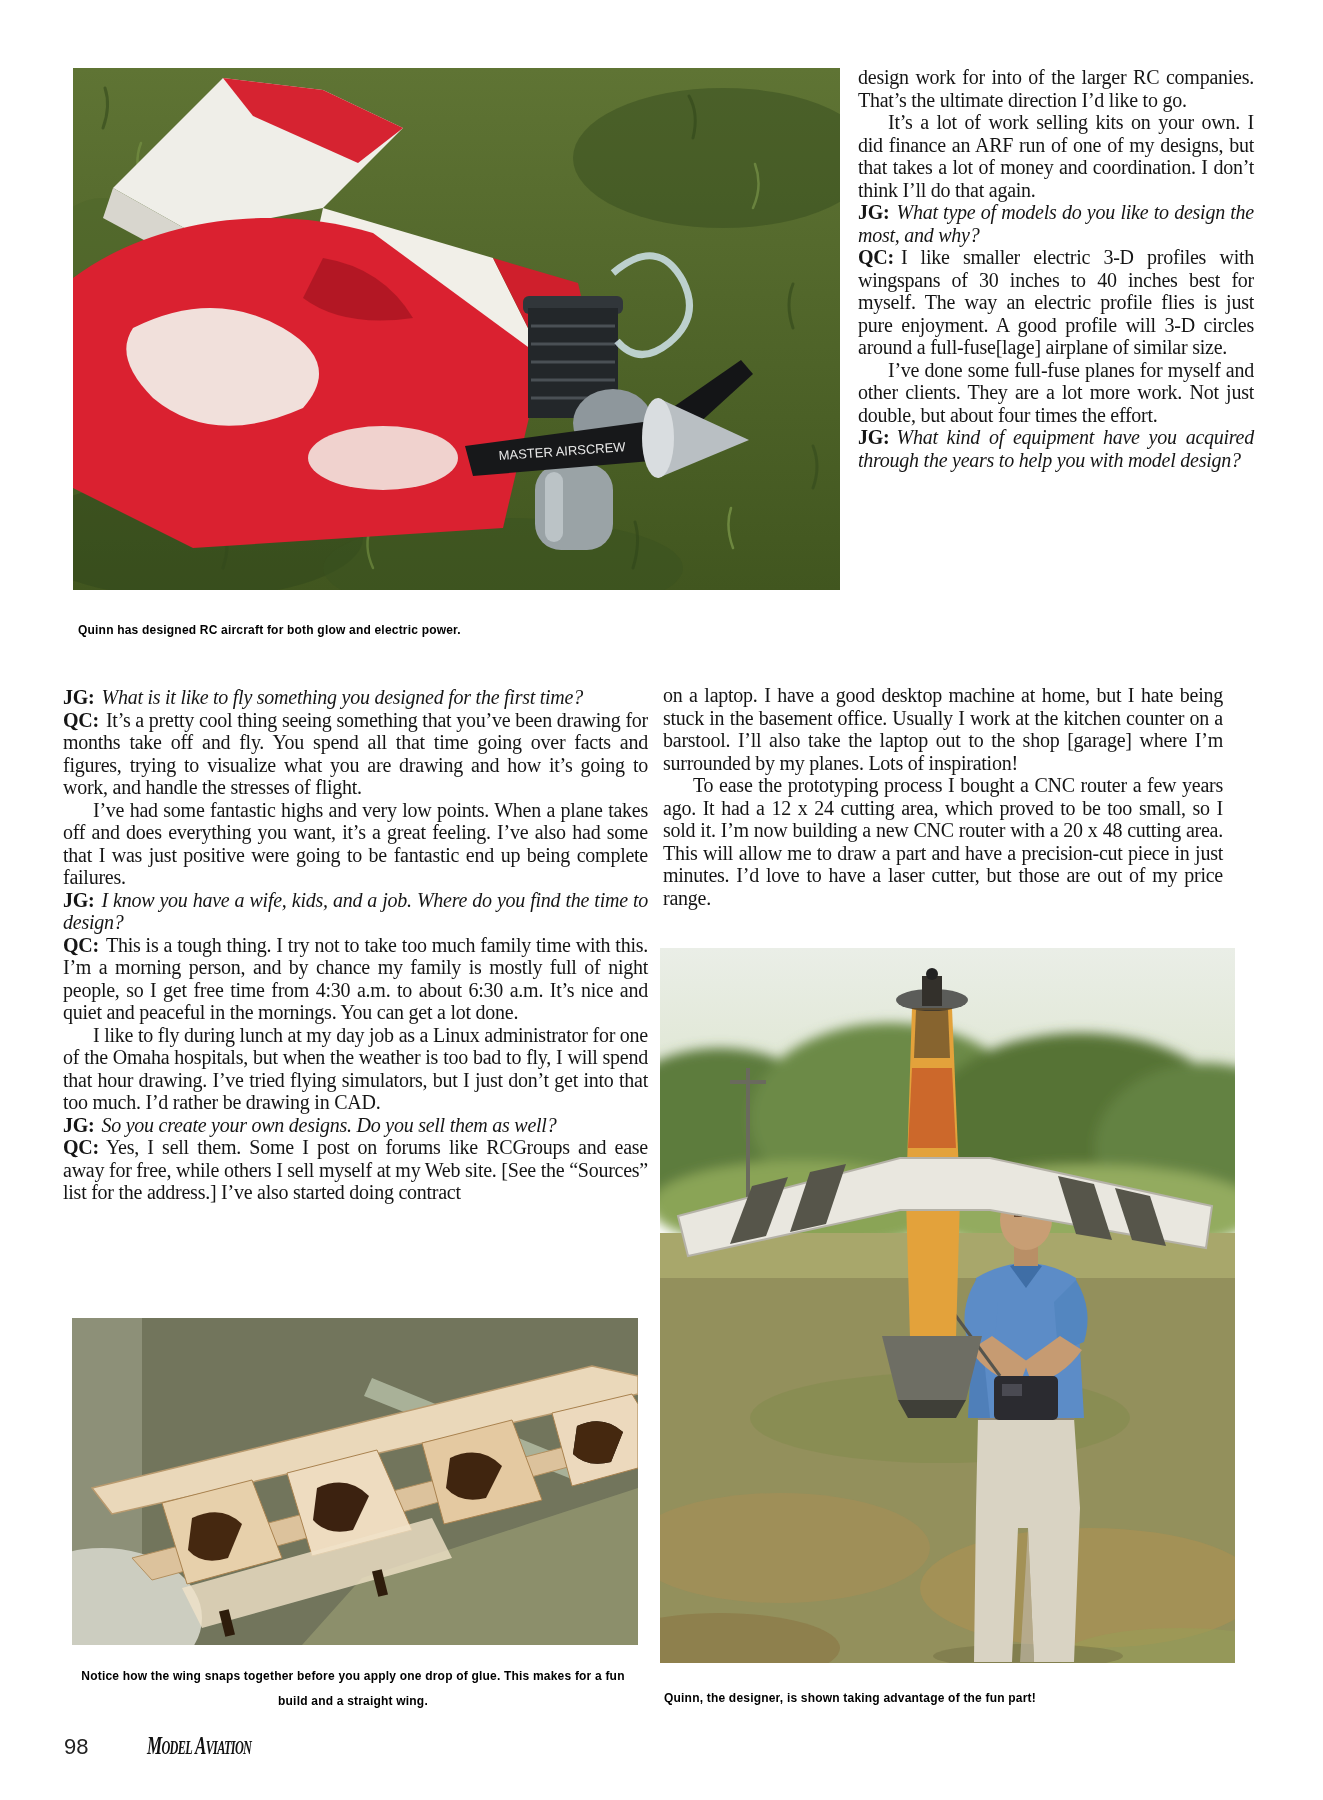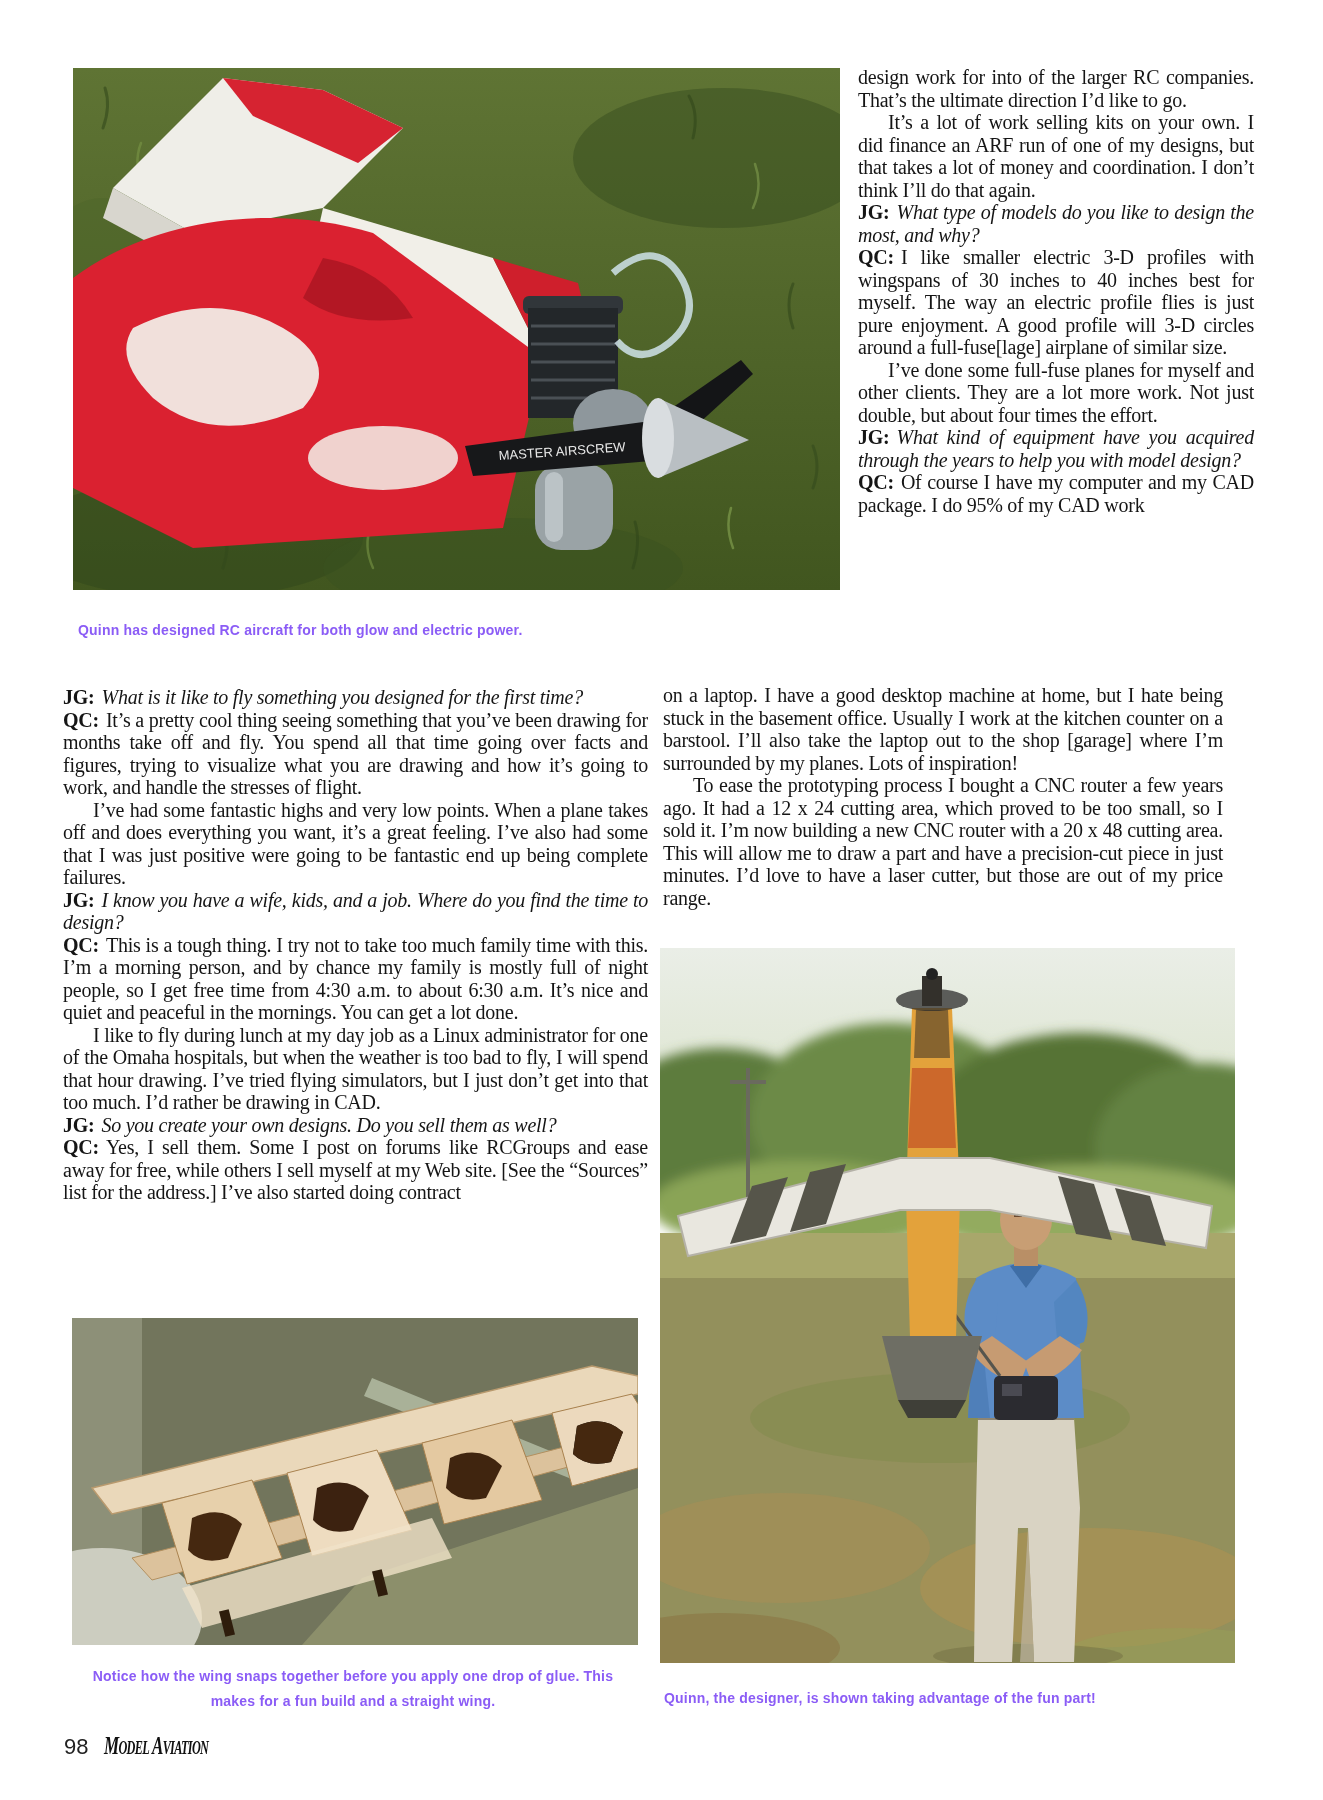--- a/index.html
+++ b/index.html
@@ -28,33 +28,34 @@
   .bodycol p { margin: 0; }
   .indent { text-indent: 30px; }
   .gap { margin-top: 22px; }
   .ql { font-weight: bold; padding-right: 7px; }
   .qi { font-style: italic; font-family: Liberation Serif, serif; }
 
   .caption {
     position: absolute;
     font-family: "Liberation Sans", sans-serif;
     font-weight: bold;
-    font-size: 14px;
+    font-size: 12px;
     line-height: 25px;
     letter-spacing: 0.2px;
-    color: #8b5cf6;
+    color: #000000;
   }
   .oneline { white-space: nowrap; }
 
   .footer {
     position: absolute;
     left: 64px;
     top: 1732px;
     display: flex;
     align-items: baseline;
+    gap: 43px;
   }
   .page-num {
     font-family: "Liberation Sans", sans-serif;
     font-size: 22px;
     color: #222;
   }
   .mag-logo {
     display: inline-block;
     margin-left: 16px;
     font-family: "Liberation Serif", serif;
@@ -150,23 +151,20 @@
     <p class="indent">It’s a lot of work selling kits on your own. I did finance an ARF run of one of my designs, but that takes a lot of money and coordination. I don’t think I’ll do that again.</p>
     <p class="gap">
       <span class="ql">JG:</span><span class="qi">What type of models do you like to design the most, and why?</span>
     </p>
     <p>
       <span class="ql">QC:</span><span>I like smaller electric 3-D profiles with wingspans of 30 inches to 40 inches best for myself. The way an electric profile flies is just pure enjoyment. A good profile will 3-D circles around a full-fuse[lage] airplane of similar size.</span>
     </p>
     <p class="indent">I’ve done some full-fuse planes for myself and other clients. They are a lot more work. Not just double, but about four times the effort.</p>
     <p class="gap">
       <span class="ql">JG:</span><span class="qi">What kind of equipment have you acquired through the years to help you with model design?</span>
-    </p>
-    <p>
-      <span class="ql">QC:</span><span>Of course I have my computer and my CAD package. I do 95% of my CAD work</span>
     </p>
   </div>
 
   <div class="bodycol" style="left:63px; top:686px; width:585px;">
     <p>
       <span class="ql">JG:</span><span class="qi">What is it like to fly something you designed for the first time?</span>
     </p>
     <p>
       <span class="ql">QC:</span><span>It’s a pretty cool thing seeing something that you’ve been drawing for months take off and fly. You spend all that time going over facts and figures, trying to visualize what you are drawing and how it’s going to work, and handle the stresses of flight.</span>
     </p>

